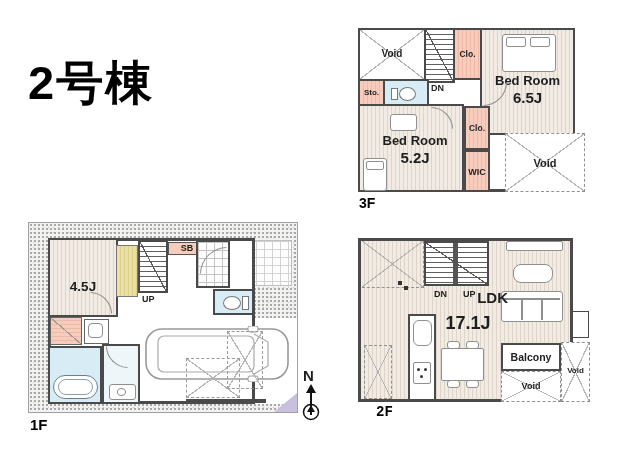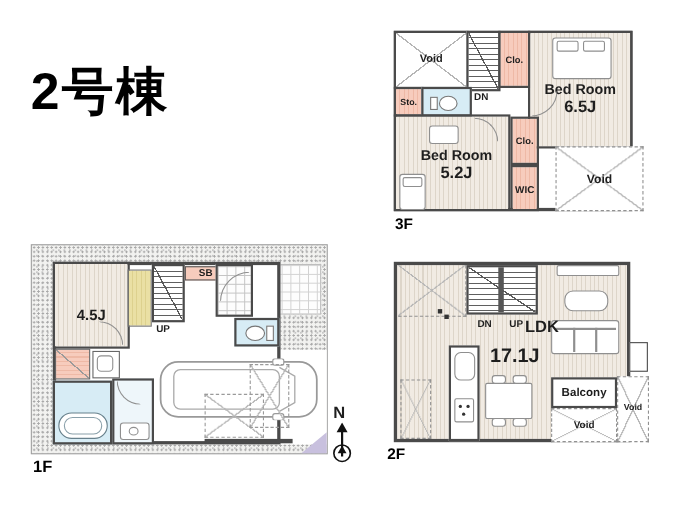--- a/index.html
+++ b/index.html
@@ -147,21 +147,21 @@
       <div class="lbl ctr" style="left:0;right:0;top:7px;font-size:10.5px;">Balcony</div>
     </div>
     <div class="abs voidbox xl" style="left:501px;top:371px;width:60px;height:31px;">
       <div class="lbl ctr" style="left:0;right:0;top:10px;font-size:9px;">Void</div>
     </div>
     <div class="abs voidbox xl" style="left:561px;top:342px;width:29px;height:60px;">
       <div class="lbl ctr" style="left:0;right:0;top:24px;font-size:8px;">Void</div>
     </div>
     <div class="abs xl" style="left:572px;top:311px;width:17px;height:27px;border:1.5px solid var(--wall);background:#fff;"></div>
 
-    <div class="floor-tag" style="left:352px;top:404px;">2F</div>
+    <div class="floor-tag" style="left:376px;top:404px;font-family:Liberation Mono, monospace;">2F</div>
   </div>
 
   <div>
     <div class="abs stipple" style="left:28px;top:222px;width:270px;height:191px;border:1px solid #a0a0a0;"></div>
     <div class="abs" style="left:140px;top:318px;width:157px;height:86px;background:#fff;"></div>
     <div class="abs tile" style="left:231px;top:240px;width:61px;height:46px;border:1px solid #bdbdbd;background-image:linear-gradient(#d2d2d2 1px,transparent 1px),linear-gradient(90deg,#d2d2d2 1px,transparent 1px);"></div>
     <div class="abs" style="left:274px;top:393px;width:0;height:0;border-left:23px solid transparent;border-bottom:19px solid var(--accent-purple);"></div>
 
     <div class="base" style="left:48px;top:238px;width:207px;height:166px;"></div>
 

